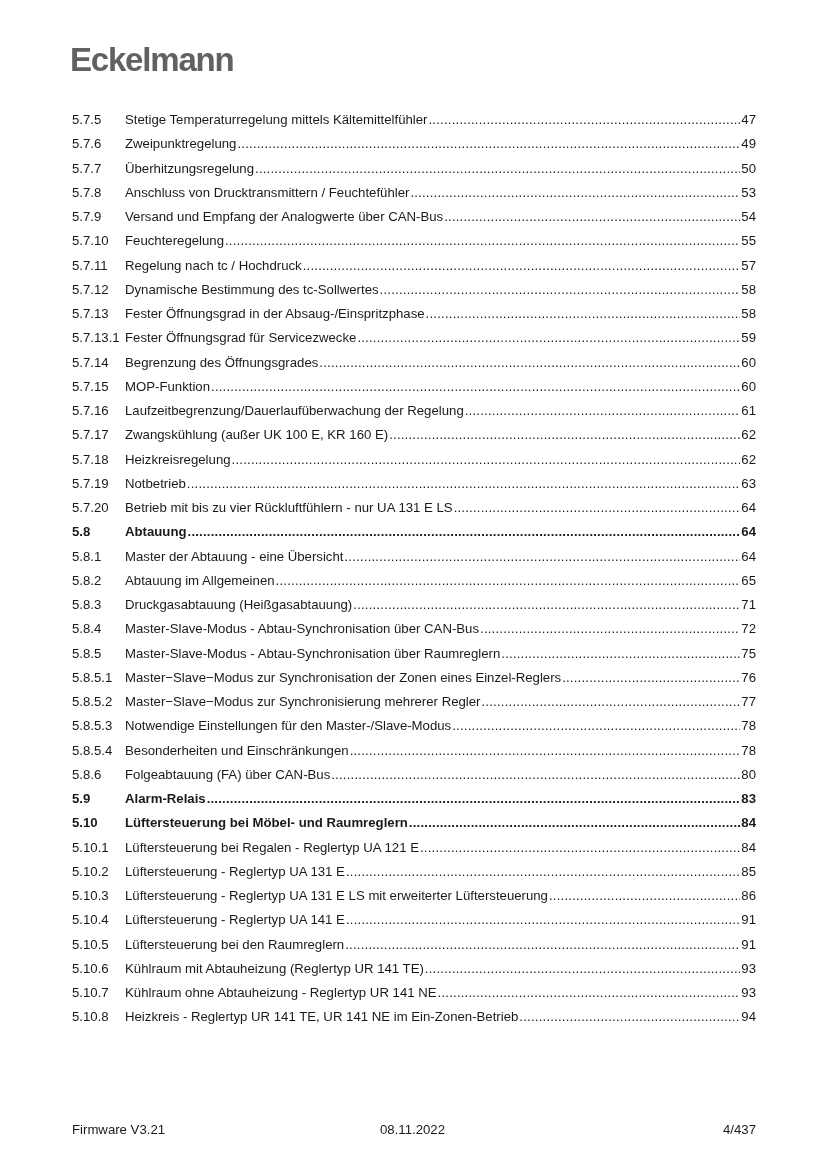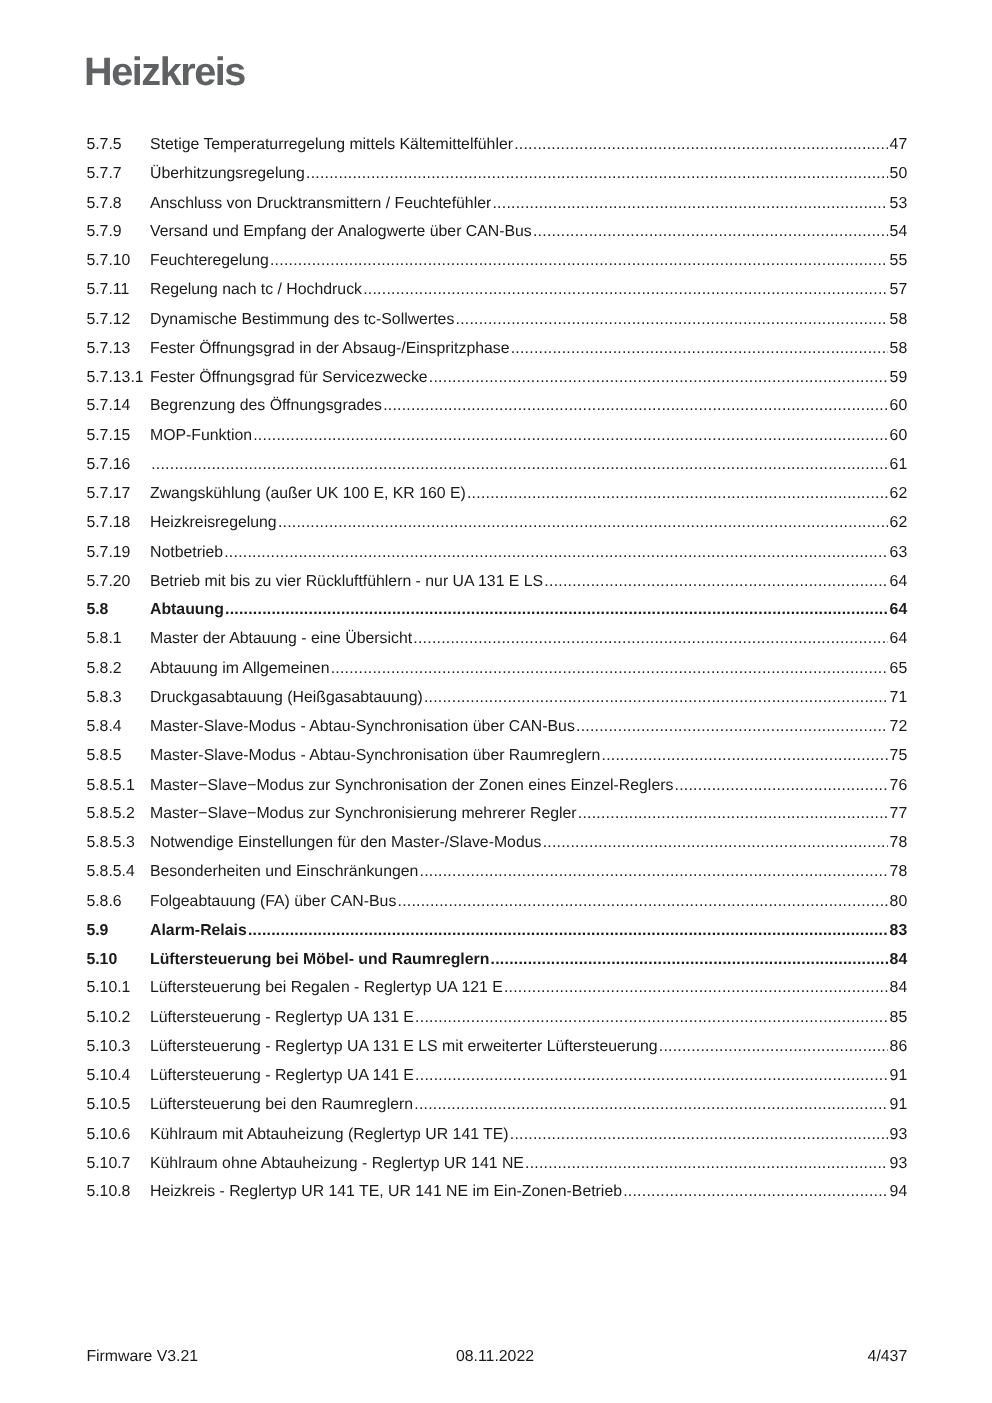--- a/index.html
+++ b/index.html
@@ -18,30 +18,36 @@
   .row .page { flex: 0 0 auto; text-align: right; }
   .row.bold { font-weight: bold; }
   .footer { position: absolute; top: 1122px; left: 72px; width: 684px; height: 18px; font-size: 13.2px; }
   .footer .left { position: absolute; left: 0; }
   .footer .center { position: absolute; left: 308px; }
   .footer .right { position: absolute; right: 0; }
 </style>
 </head>
 <body>
 
-<div class="logo">Heizkreis</div>
+<div class="logo">Eckelmann</div>
 
 <div class="toc" id="toc">
     <div class="row">
       <span class="num">5.7.5</span>
       <span class="title">Stetige Temperaturregelung mittels Kältemittelfühler</span>
       <span class="dots"></span>
       <span class="page">47</span>
     </div>
     <div class="row">
+      <span class="num">5.7.6</span>
+      <span class="title">Zweipunktregelung</span>
+      <span class="dots"></span>
+      <span class="page">49</span>
+    </div>
+    <div class="row">
       <span class="num">5.7.7</span>
       <span class="title">Überhitzungsregelung </span>
       <span class="dots"></span>
       <span class="page">50</span>
     </div>
     <div class="row">
       <span class="num">5.7.8</span>
       <span class="title">Anschluss von Drucktransmittern / Feuchtefühler</span>
       <span class="dots"></span>
       <span class="page">53</span>
@@ -89,20 +95,21 @@
       <span class="page">60</span>
     </div>
     <div class="row">
       <span class="num">5.7.15</span>
       <span class="title">MOP-Funktion </span>
       <span class="dots"></span>
       <span class="page">60</span>
     </div>
     <div class="row">
       <span class="num">5.7.16</span>
+      <span class="title">Laufzeitbegrenzung/Dauerlaufüberwachung der Regelung</span>
       <span class="dots"></span>
       <span class="page">61</span>
     </div>
     <div class="row">
       <span class="num">5.7.17</span>
       <span class="title">Zwangskühlung (außer UK 100 E, KR 160 E)</span>
       <span class="dots"></span>
       <span class="page">62</span>
     </div>
     <div class="row">

